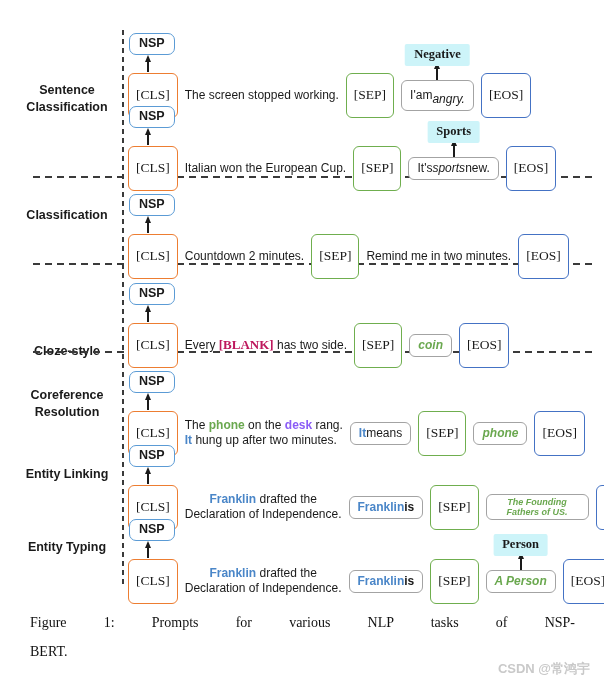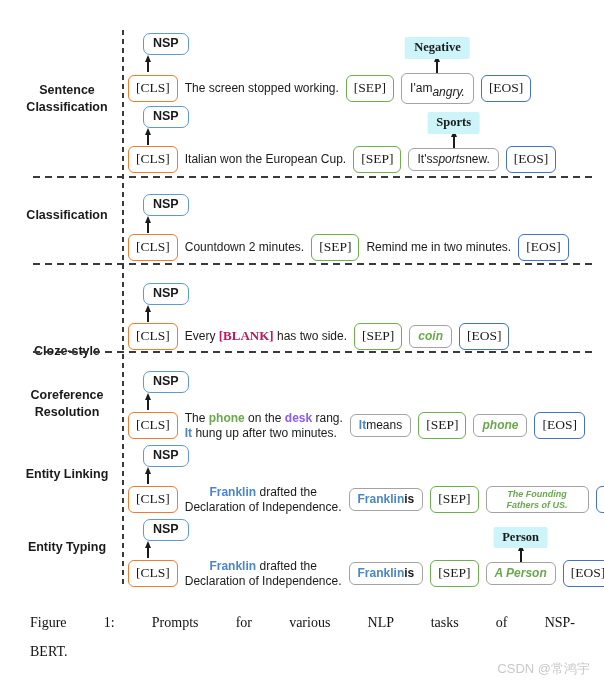--- a/index.html
+++ b/index.html
@@ -13,45 +13,45 @@
           font-family:"Liberation Sans",sans-serif;color:#1a1a1a;}
   
   .tasklabel{position:absolute;left:8px;width:118px;text-align:center;
              font-weight:700;font-size:12.5px;line-height:17px;color:#1a1a1a;}
   
   .vdash{position:absolute;width:2px;background:repeating-linear-gradient(to bottom,var(--dash) 0 5px,transparent 5px 9px);}
   .hdash{position:absolute;height:2px;background:repeating-linear-gradient(to right,var(--dash) 0 7px,transparent 7px 12px);}
   
   .unit{position:absolute;left:128px;}
   .tok{display:inline-flex;align-items:center;justify-content:center;background:#fff;
-       border-radius:6px;padding:4px 7px;white-space:nowrap;line-height:1.25;}
+       border-radius:6px;padding:13px 7px;white-space:nowrap;line-height:1.25;}
   .tok-nsp{border:1.6px solid var(--nsp-border);font-weight:600;font-size:12.5px;padding:2px 9px;border-radius:7px;}
   .tok-cls{border:1.6px solid var(--cls-border);font-family:"Liberation Serif",serif;font-size:13.5px;}
   .tok-sep{border:1.6px solid var(--sep-border);font-family:"Liberation Serif",serif;font-size:13.5px;}
   .tok-eos{border:1.6px solid var(--eos-border);font-family:"Liberation Serif",serif;font-size:13.5px;}
   .tok-ans{border:1.4px solid var(--ans-border);font-size:12px;position:relative;border-radius:6px;padding:3px 8px;}
   .tok-ans.small{font-size:9px;line-height:1.15;padding:2px 20px;text-align:center;display:inline-block;}
-  .nsp-wrap{display:block;margin-left:15px;width:max-content;border-radius:8px;}
+  .nsp-wrap{display:block;margin-left:1px;width:max-content;border-radius:8px;}
   .up-arrow{position:relative;width:2px;background:var(--arrow);}
   .up-arrow::before{content:"";position:absolute;top:-5px;left:50%;transform:translateX(-50%);
       border-left:3.5px solid transparent;border-right:3.5px solid transparent;border-bottom:7px solid var(--arrow);}
   .nsp-arrow{height:12px;margin:5px 0 1px 19px;}
   .mrow{display:flex;align-items:center;gap:7px;width:max-content;}
   .ptext{font-size:12px;line-height:15px;}
   .ptext.center{text-align:center;}
   .serif{font-family:"Liberation Serif",serif;font-size:13px;}
   .ans-label{position:absolute;bottom:calc(100% + 15px);left:50%;transform:translateX(-50%);
       background:var(--label-bg);font-family:"Liberation Serif",serif;font-weight:700;font-size:12.5px;
       padding:3px 9px;border-radius:2px;white-space:nowrap;}
   .ans-arrow{position:absolute;left:50%;bottom:calc(100% + 1px);height:13px;margin-left:-1px;}
   
   .caption{position:absolute;left:30px;top:608px;width:545px;font-family:"Liberation Serif",serif;
            font-size:14px;line-height:29px;color:#111;}
   .caption .l1{text-align:justify;text-align-last:justify;}
-  .watermark{position:absolute;right:14px;top:660px;font-size:13px;color:var(--wm);}
+  .watermark{position:absolute;right:14px;top:660px;font-size:13px;color:var(--wm);font-weight:bold;}
 </style>
 </head>
 <body>
 
 <div id="canvas">
   <div id="section-labels">
       <div class="tasklabel" style="top: 82px;">
         <div>Sentence</div>
         <div>Classification</div>
       </div>

